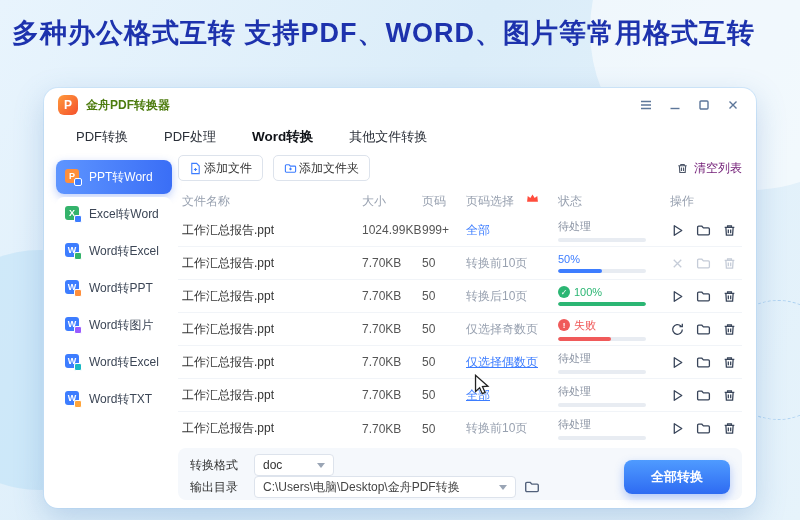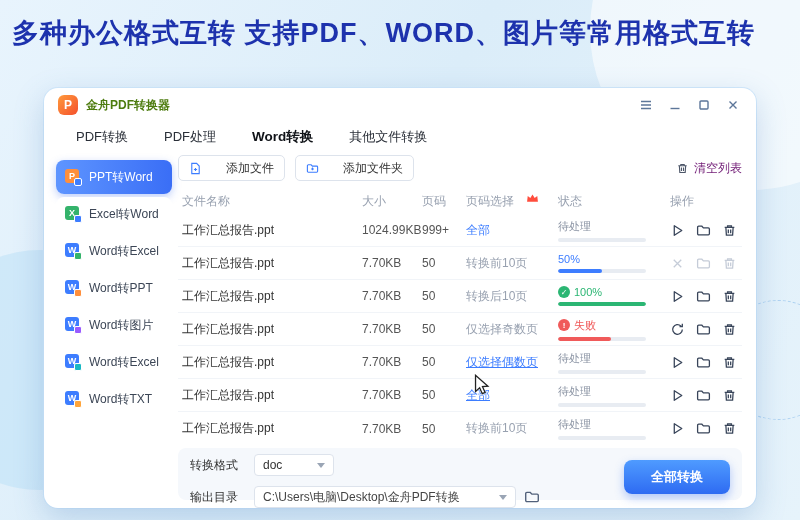--- a/index.html
+++ b/index.html
@@ -38,21 +38,21 @@
     font-size:12px;color:#3c4656;margin-bottom:3px;background:#fff}
   .sideitem.active{background:linear-gradient(90deg,#5e95ff,#3a6ef6);color:#fff;box-shadow:0 3px 8px rgba(62,112,240,.35)}
   .fic{position:relative;width:17px;height:17px;flex:0 0 17px}
   .fic .m{position:absolute;left:0;top:0;width:14px;height:14px;border-radius:3px;color:#fff;font-size:9px;font-weight:800;
     display:flex;align-items:center;justify-content:center}
   .fic .b{position:absolute;right:0;bottom:0;width:8px;height:8px;border-radius:2px;border:1px solid #fff}
 
   
   .content{position:absolute;left:134px;top:66px;width:564px}
   .toolbar{display:flex;align-items:center;gap:10px;height:28px}
-  .tbtn{display:inline-flex;align-items:center;gap:24px;height:26px;padding:0 10px;border:1px solid #dde3ec;border-radius:5px;
+  .tbtn{display:inline-flex;align-items:center;gap:2px;height:26px;padding:0 10px;border:1px solid #dde3ec;border-radius:5px;
     background:#fff;font-size:12px;color:#333}
   .tbtn svg{width:13px;height:13px;stroke:#3d7dff;fill:none;stroke-width:1.2}
   .clear{margin-left:auto;display:inline-flex;align-items:center;gap:5px;font-size:12px;color:#701a75}
   .clear svg{width:13px;height:13px;stroke:#4c5668;fill:none;stroke-width:1.2}
 
   .thead,.trow{display:grid;grid-template-columns:184px 60px 44px 92px 112px 1fr;align-items:center}
   .thead{height:26px;margin-top:6px;font-size:12px;color:#98a1b0}
   .trow{height:33px;border-bottom:1px solid #f1f4f8;font-size:12px;color:#333}
   .c1{padding-left:4px}
   .hsel{display:flex;gap:12px}
@@ -74,21 +74,21 @@
   .dot.g{background:#2bb673}.dot.r{background:#f05a5a}
 
   .ops{display:flex;gap:11px;align-items:center}
   .op{width:15px;height:15px;color:#39455a;display:inline-flex}
   .op.dis{color:#c5ccd8}
   .op svg{width:15px;height:15px;stroke:currentColor;fill:none;stroke-width:1.2}
 
   
   .footer{position:absolute;left:134px;top:360px;width:564px;height:52px;background:#f5f8fc;border-radius:8px;padding:6px 12px}
   .frow{display:flex;align-items:center;gap:8px;height:22px}
-  .frow + .frow{margin-top:10px}
+  .frow + .frow{margin-top:0}
   .flabel{font-size:12px;color:#333;width:56px;flex:0 0 56px}
   .fbox{display:flex;align-items:center;justify-content:space-between;height:22px;border:1px solid #dde3ec;border-radius:4px;
     background:#fff;font-size:12px;color:#333;padding:0 8px}
   .fbox.fmt{width:80px}
   .fbox.out{width:262px;color:#444}
   .chev{width:0;height:0;border-left:4px solid transparent;border-right:4px solid transparent;border-top:5px solid #9aa5b5}
   .folderbtn{display:inline-flex}
   .folderbtn svg{width:16px;height:16px;stroke:#51607a;fill:none;stroke-width:1.2}
   .convert{position:absolute;right:12px;top:12px;width:106px;height:34px;border:none;border-radius:8px;
     background:linear-gradient(180deg,#4f9bff,#2e6bf2);color:#fff;font-size:13px;font-weight:700;

